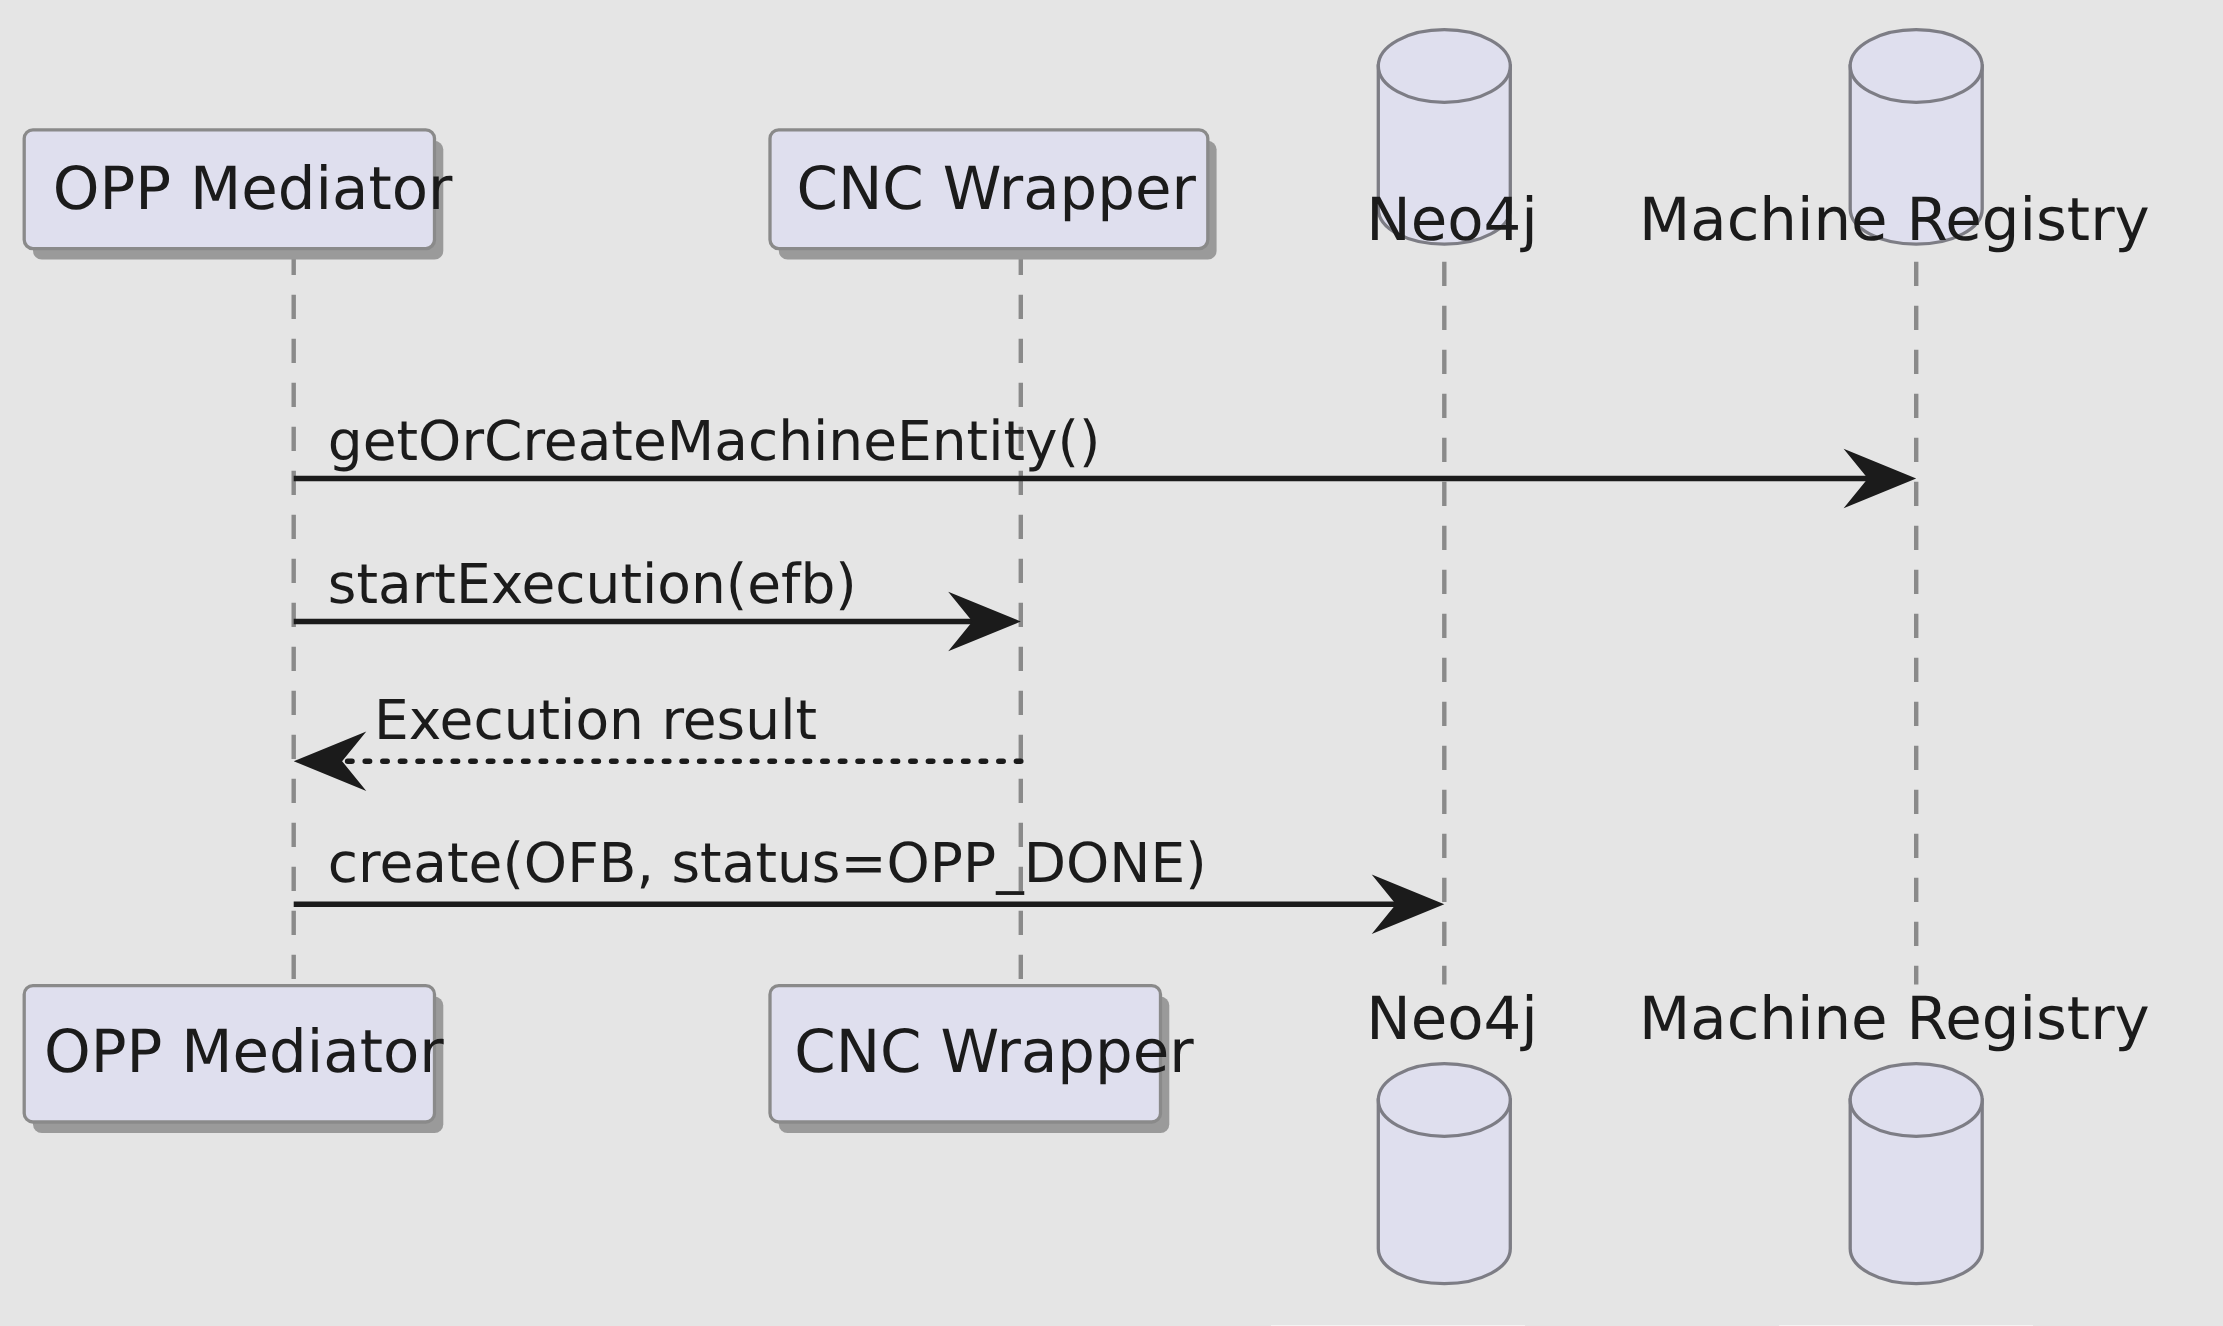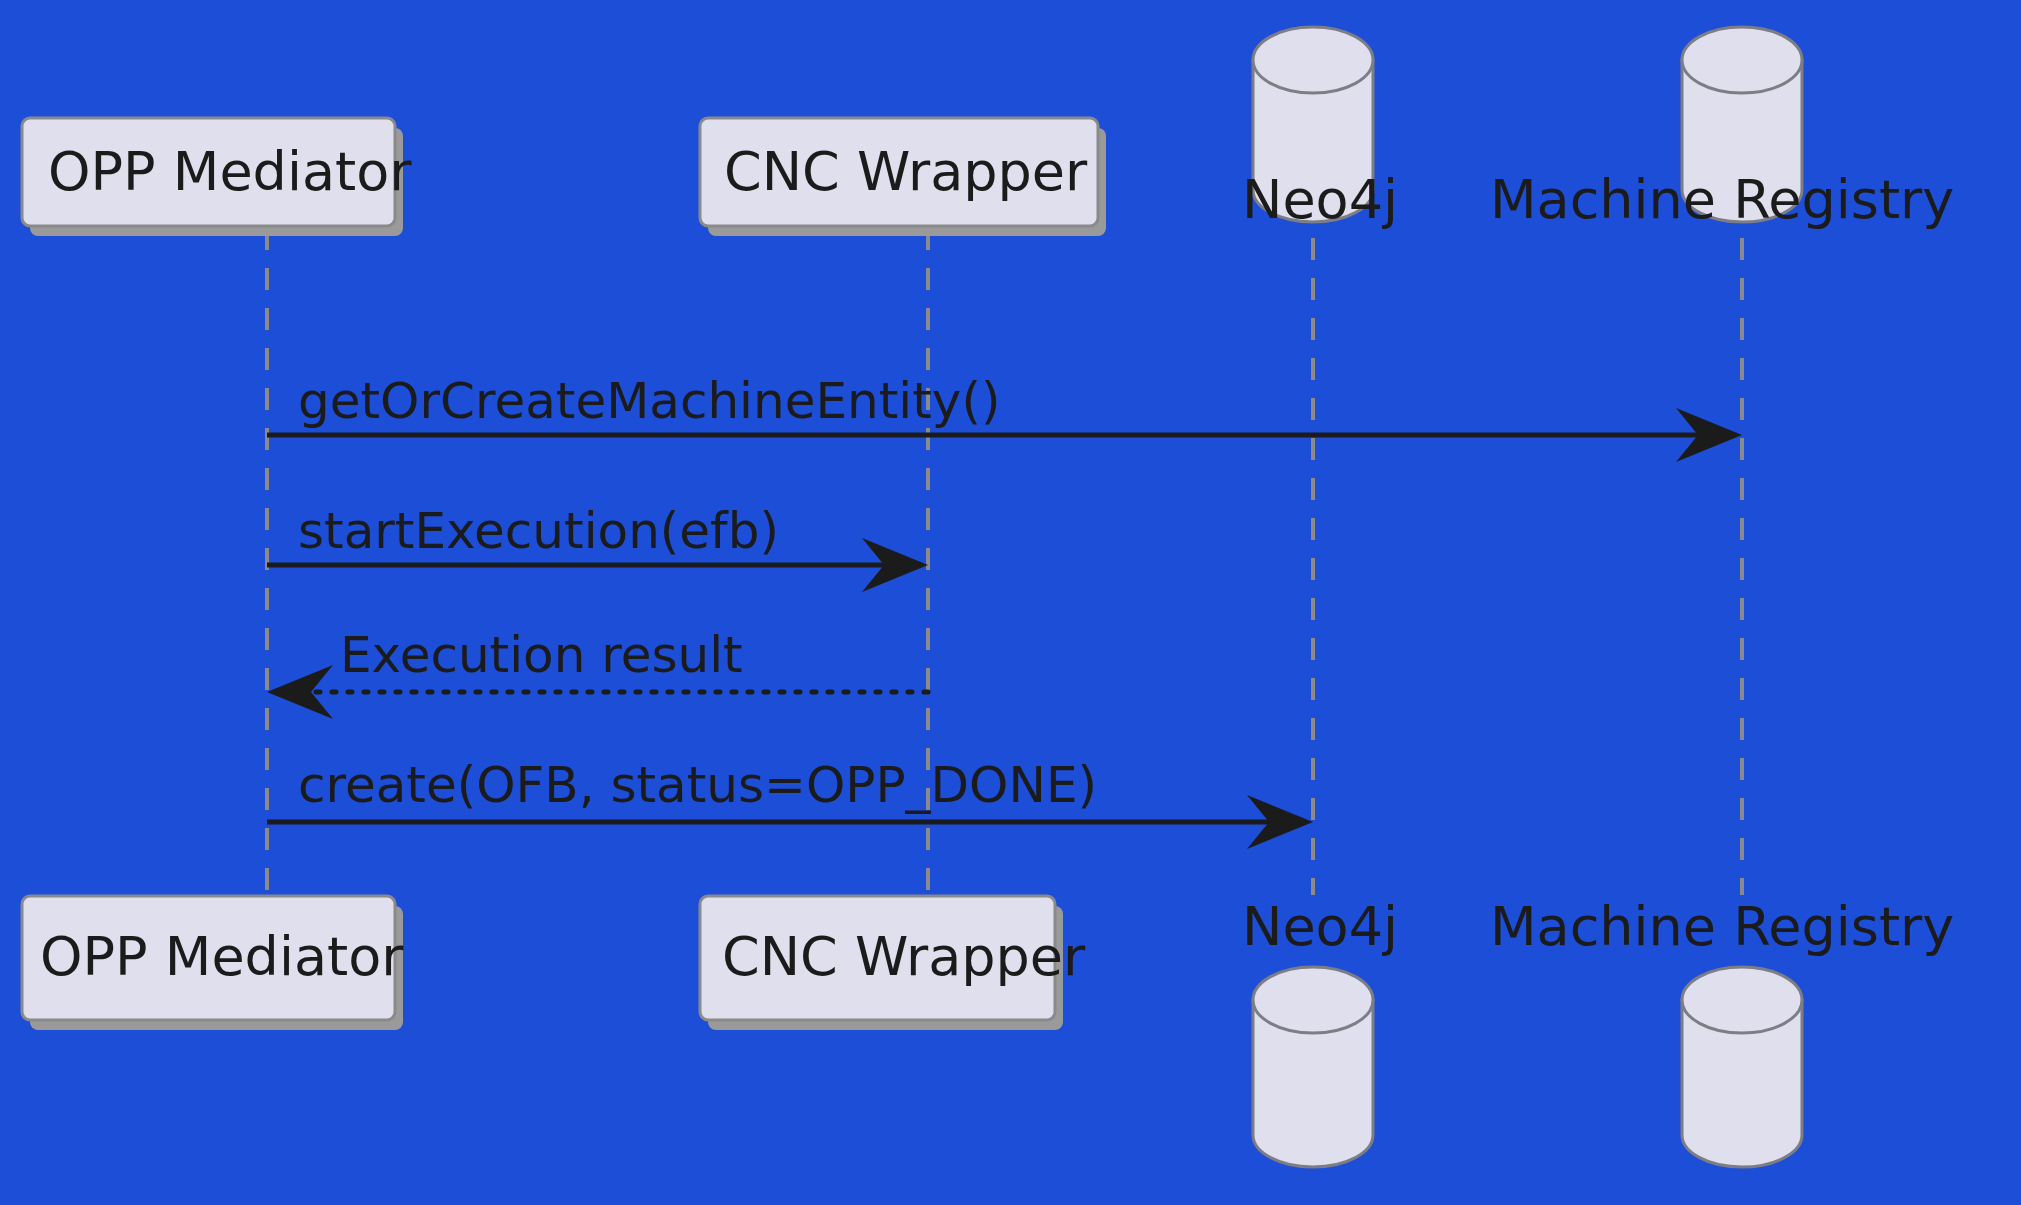--- a/index.html
+++ b/index.html
@@ -7,21 +7,21 @@
     padding: 0;
     background: #ffffff;
   }
   body {
     font-family: "DejaVu Sans", sans-serif;
   }
   #diagram-root {
     position: relative;
     width: 2021px;
     height: 1205px;
-    background: #1d4ed8;
+    background: #e5e5e5;
     overflow: hidden;
   }
   svg#seq-svg {
     position: absolute;
     top: 0;
     left: 0;
     width: 2021px;
     height: 1205px;
     display: block;
   }

